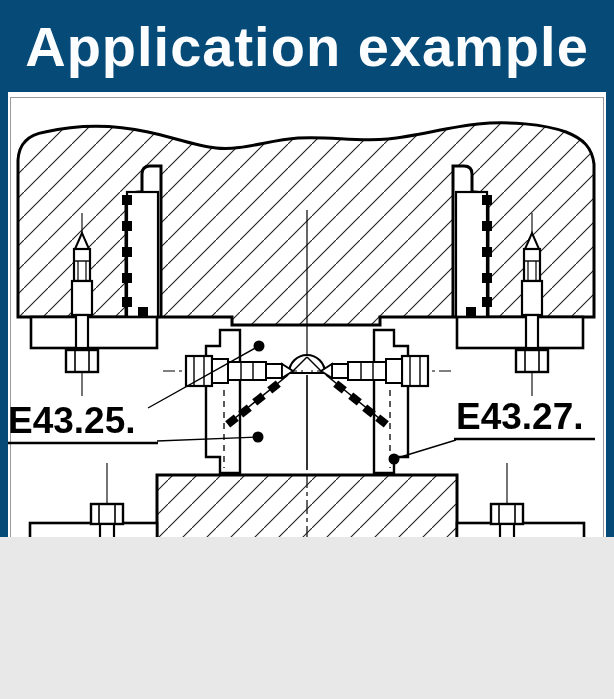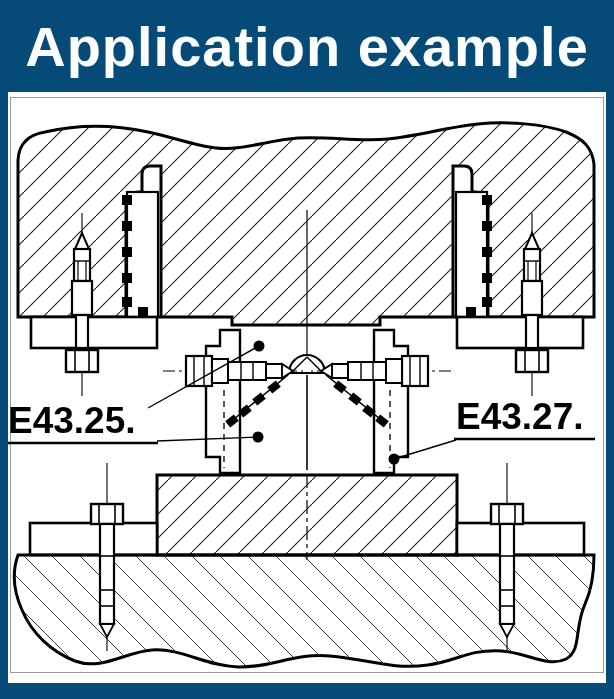--- a/index.html
+++ b/index.html
@@ -1,16 +1,16 @@
 <!DOCTYPE html>
 <html><head>
 <meta charset="utf-8">
 <style>
   html,body{margin:0;padding:0;background:#e8e8e8;}
-  .stage{width:614px;height:699px;position:relative;font-family:"Liberation Sans","DejaVu Sans",sans-serif;}
+  .stage{width:614px;height:537px;position:relative;font-family:"Liberation Sans","DejaVu Sans",sans-serif;}
   svg{display:block;}
   text{font-family:"Liberation Sans","DejaVu Sans",sans-serif;}
   .title-text{font-weight:bold;font-size:56px;letter-spacing:1px;}
   .part-label{font-weight:bold;font-size:37px;}
 </style>
 </head>
 <body>
 
 <div class="stage">
 <svg width="614" height="699" viewBox="0 0 614 699">

